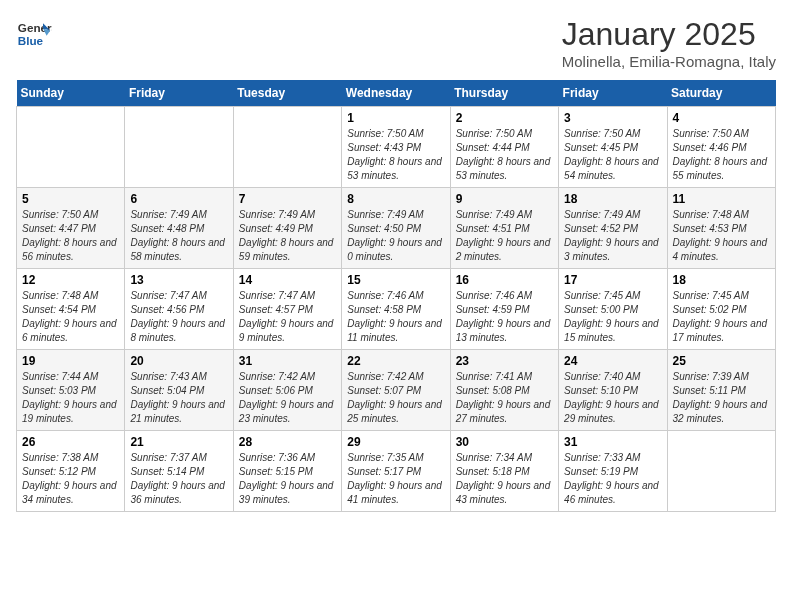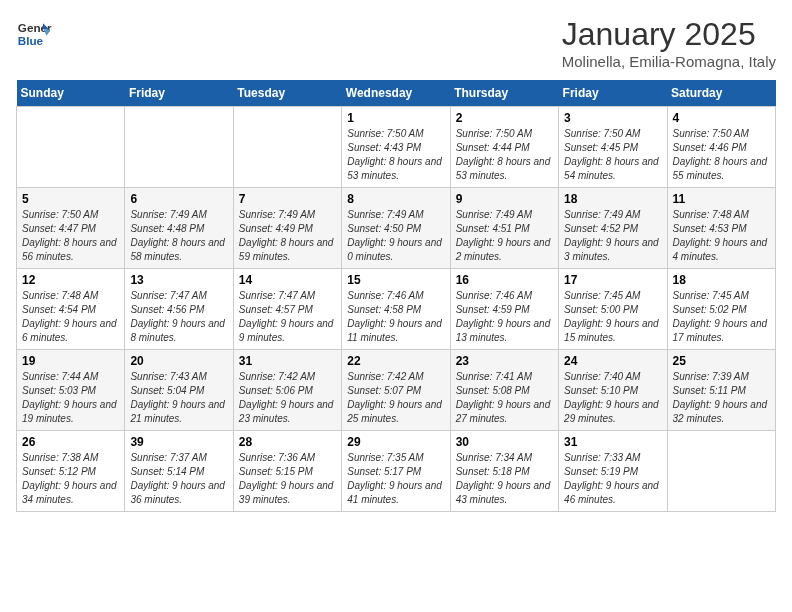--- a/index.html
+++ b/index.html
@@ -221,21 +221,21 @@
           <span class="day-number">25</span>
           <div class="day-info">Sunrise: 7:39 AM<br>Sunset: 5:11 PM<br>Daylight: 9 hours and 32 minutes.</div>
         </td>
       </tr>
       <tr>
         <td>
           <span class="day-number">26</span>
           <div class="day-info">Sunrise: 7:38 AM<br>Sunset: 5:12 PM<br>Daylight: 9 hours and 34 minutes.</div>
         </td>
         <td>
-          <span class="day-number">39</span>
+          <span class="day-number">21</span>
           <div class="day-info">Sunrise: 7:37 AM<br>Sunset: 5:14 PM<br>Daylight: 9 hours and 36 minutes.</div>
         </td>
         <td>
           <span class="day-number">28</span>
           <div class="day-info">Sunrise: 7:36 AM<br>Sunset: 5:15 PM<br>Daylight: 9 hours and 39 minutes.</div>
         </td>
         <td>
           <span class="day-number">29</span>
           <div class="day-info">Sunrise: 7:35 AM<br>Sunset: 5:17 PM<br>Daylight: 9 hours and 41 minutes.</div>
         </td>

